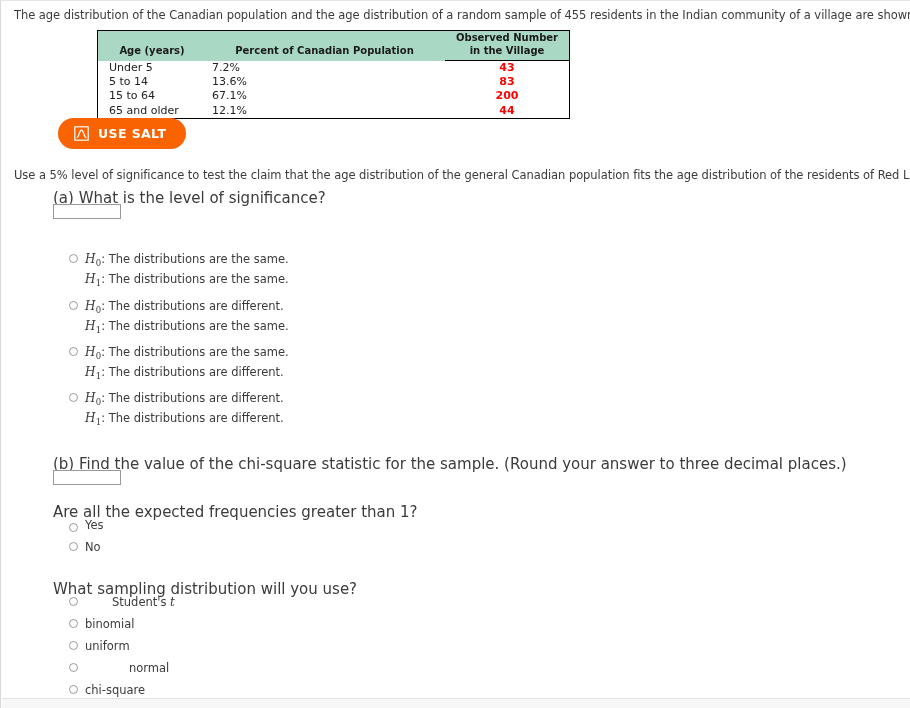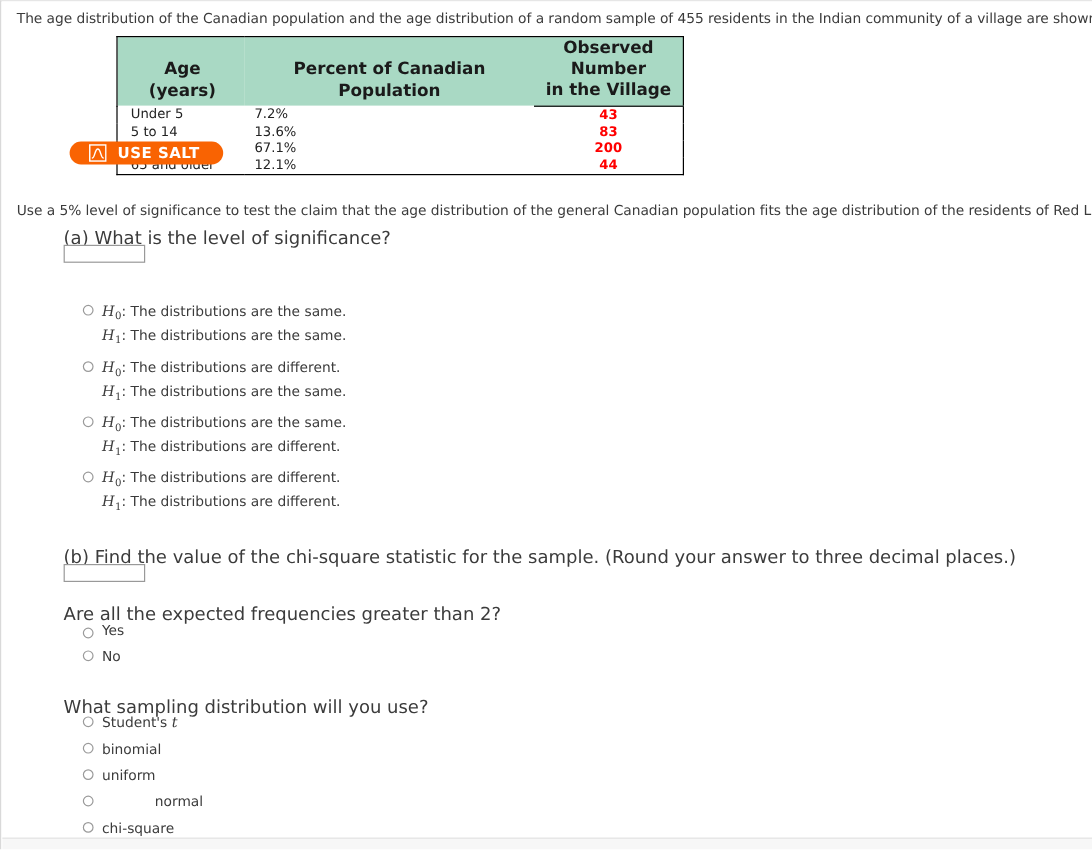--- a/index.html
+++ b/index.html
@@ -46,21 +46,21 @@
   table.data {
     border-collapse: collapse;
     border: 1.5px solid #000;
     background: #fff;
     font-size: 11px;
   }
   table.data thead th {
     background: #a9d9c4;
     color: #1a1a1a;
     font-weight: bold;
-    font-size: 14px;
+    font-size: 10px;
     padding: 1px 8px 3px 8px;
     vertical-align: bottom;
     border: none;
     line-height: 1.25;
   }
   table.data thead tr.topline th {
     border-bottom: 1.5px solid #000;
   }
   table.data th.c-age    { text-align: center;   padding-left: 10px; width: 88px; }
   table.data th.c-pct    { text-align: center;  width: 225px; margin-top: 36px; }
@@ -75,21 +75,21 @@
   table.data td.c-pct { text-align: left; padding-right: 26px; }
   table.data td.c-obs { text-align: center; color: #ff0000; font-weight: bold; }
   .hdr-obs-l1 { display: block; }
   .hdr-obs-l2 { display: block; }
 
   
   .salt-btn {
     position: absolute;
     left: 57px;
     top: 117px;
-    height: 19px;
+    height: 31px;
     padding: 0 20px 0 16px;
     background: #f96302;
     border: none;
     border-radius: 16px;
     color: #ffffff;
     font-family: "DejaVu Sans", "Liberation Sans", sans-serif;
     font-size: 12.5px;
     font-weight: bold;
     letter-spacing: 0.4px;
     display: flex;
@@ -194,21 +194,21 @@
   .hyp-1 { left: 68px; top: 298px; }
   .hyp-1b{ left: 84px; top: 318px; }
   .hyp-2 { left: 68px; top: 344px; }
   .hyp-2b{ left: 84px; top: 364px; }
   .hyp-3 { left: 68px; top: 390px; }
   .hyp-3b{ left: 84px; top: 410px; }
 
   .freq-0 { left: 68px; top: 517px; align-items: flex-end; }
   .freq-1 { left: 68px; top: 539px; }
 
-  .samp-0 { left: 68px; top: 594px; }
+  .samp-0 { left: 68px; top: 594px; gap: 27px; }
   .samp-1 { left: 68px; top: 616px; }
   .samp-2 { left: 68px; top: 638px; }
   .samp-3 { left: 68px; top: 660px; gap: 44px; }
   .samp-4 { left: 68px; top: 682px; }
 
   
   .footer-strip {
     position: absolute;
     left: 1px;
     right: 0;
@@ -309,21 +309,21 @@
     <span class="radio-dot"></span>
     <span><span class="hvar">H</span><span class="hsub">0</span><span>: The distributions are different.</span></span>
   </div>
   <div class="sub-line hyp-3b">
     <span class="hvar">H</span><span class="hsub">1</span><span>: The distributions are different.</span>
   </div>
 
   <div class="lbl qa-b">(b) Find the value of the chi-square statistic for the sample. (Round your answer to three decimal places.)</div>
   <input class="ans-input inp-b" type="text" placeholder="" style="">
 
-  <div class="lbl qa-freq">Are all the expected frequencies greater than 2?</div>
+  <div class="lbl qa-freq">Are all the expected frequencies greater than 1?</div>
   <div class="radio-row freq-0">
     <span class="radio-dot"></span>
     <span>Yes</span>
   </div>
   <div class="radio-row freq-1">
     <span class="radio-dot"></span>
     <span>No</span>
   </div>
 
   <div class="lbl qa-samp">What sampling distribution will you use?</div>

